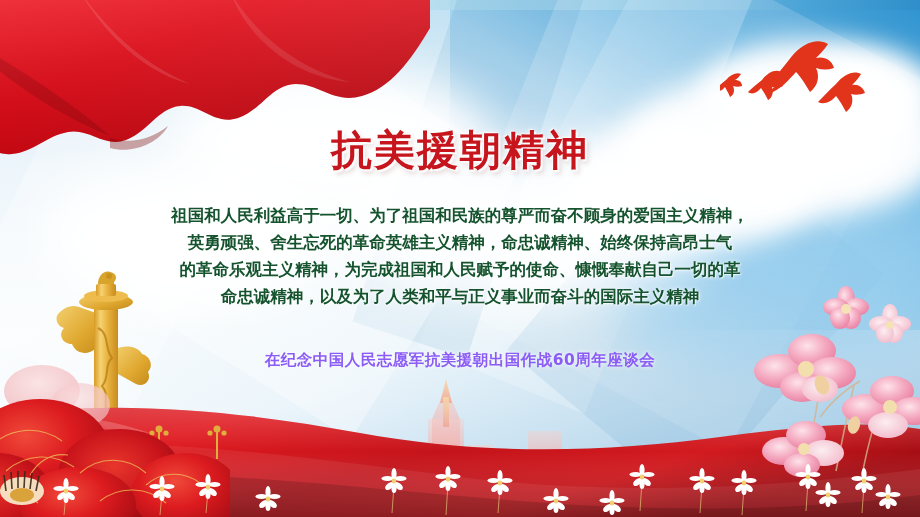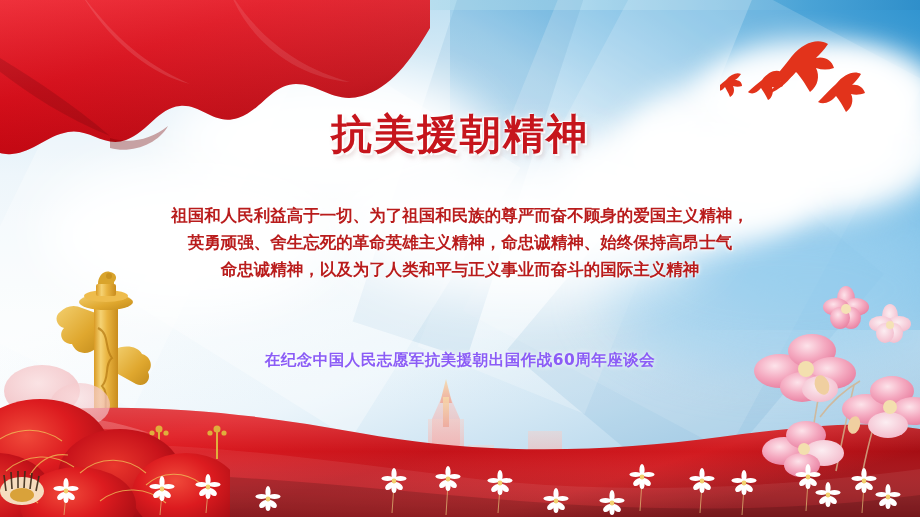--- a/index.html
+++ b/index.html
@@ -65,37 +65,37 @@
 
   
   .flag{position:absolute;left:-10px;top:-8px;width:440px;height:190px;}
   .flag svg{display:block;}
 
   
   .doves{position:absolute;left:720px;top:18px;width:200px;height:115px;}
 
   
   .title{
-    position:absolute;left:0;right:0;top:110px;
+    position:absolute;left:0;right:0;top:126px;
     text-align:center;
     font-size:41px;line-height:48px;font-weight:bold;
     letter-spacing:2px;
     color:#c6151c;
     text-shadow:
       0 0 6px rgba(255,255,255,.95),
       2px 2px 0 rgba(255,255,255,.85),
       -1px -1px 0 rgba(255,255,255,.7),
       3px 4px 5px rgba(170,120,120,.35);
     font-family:"DejaVu Sans","Liberation Sans",sans-serif;
   }
   .body-text{
     position:absolute;left:140px;width:640px;top:202px;
     text-align:center;
     font-size:16.5px;line-height:27px;font-weight:bold;
-    color:#b91c1c;
+    color:#14532d;
     text-shadow:0 0 5px rgba(255,255,255,.95),1px 1px 0 rgba(255,255,255,.6);
     font-family:"DejaVu Sans","Liberation Sans",sans-serif;
   }
   .body-text .ln{display:block;white-space:nowrap;}
   .subtitle{
     position:absolute;left:0;right:0;top:348px;
     text-align:center;
     font-size:15.5px;line-height:24px;font-weight:bold;
     color:#8b5cf6;
     letter-spacing:.5px;
@@ -294,20 +294,21 @@
                  C2 73 -2 74 -5 72 C-1 68 2 65 6 62 Z"></path>
       </g>
     </svg>
   </div>
 
   <div class="title">抗美援朝精神</div>
 
   <div class="body-text">
     <span class="ln">祖国和人民利益高于一切、为了祖国和民族的尊严而奋不顾身的爱国主义精神，</span>
     <span class="ln">英勇顽强、舍生忘死的革命英雄主义精神，命忠诚精神、始终保持高昂士气</span>
+    <span class="ln">的革命乐观主义精神，为完成祖国和人民赋予的使命、慷慨奉献自己一切的革</span>
     <span class="ln">命忠诚精神，以及为了人类和平与正义事业而奋斗的国际主义精神</span>
   </div>
 
   <div class="subtitle">在纪念中国人民志愿军抗美援朝出国作战60周年座谈会</div>
 
   <div class="redband">
     <svg viewBox="0 0 920 180" width="920" height="180" preserveAspectRatio="none">
       <defs>
         <linearGradient id="bandg" x1="0" y1="0" x2="1" y2="0.4">
           <stop offset="0%" stop-color="#d6161c"></stop>

